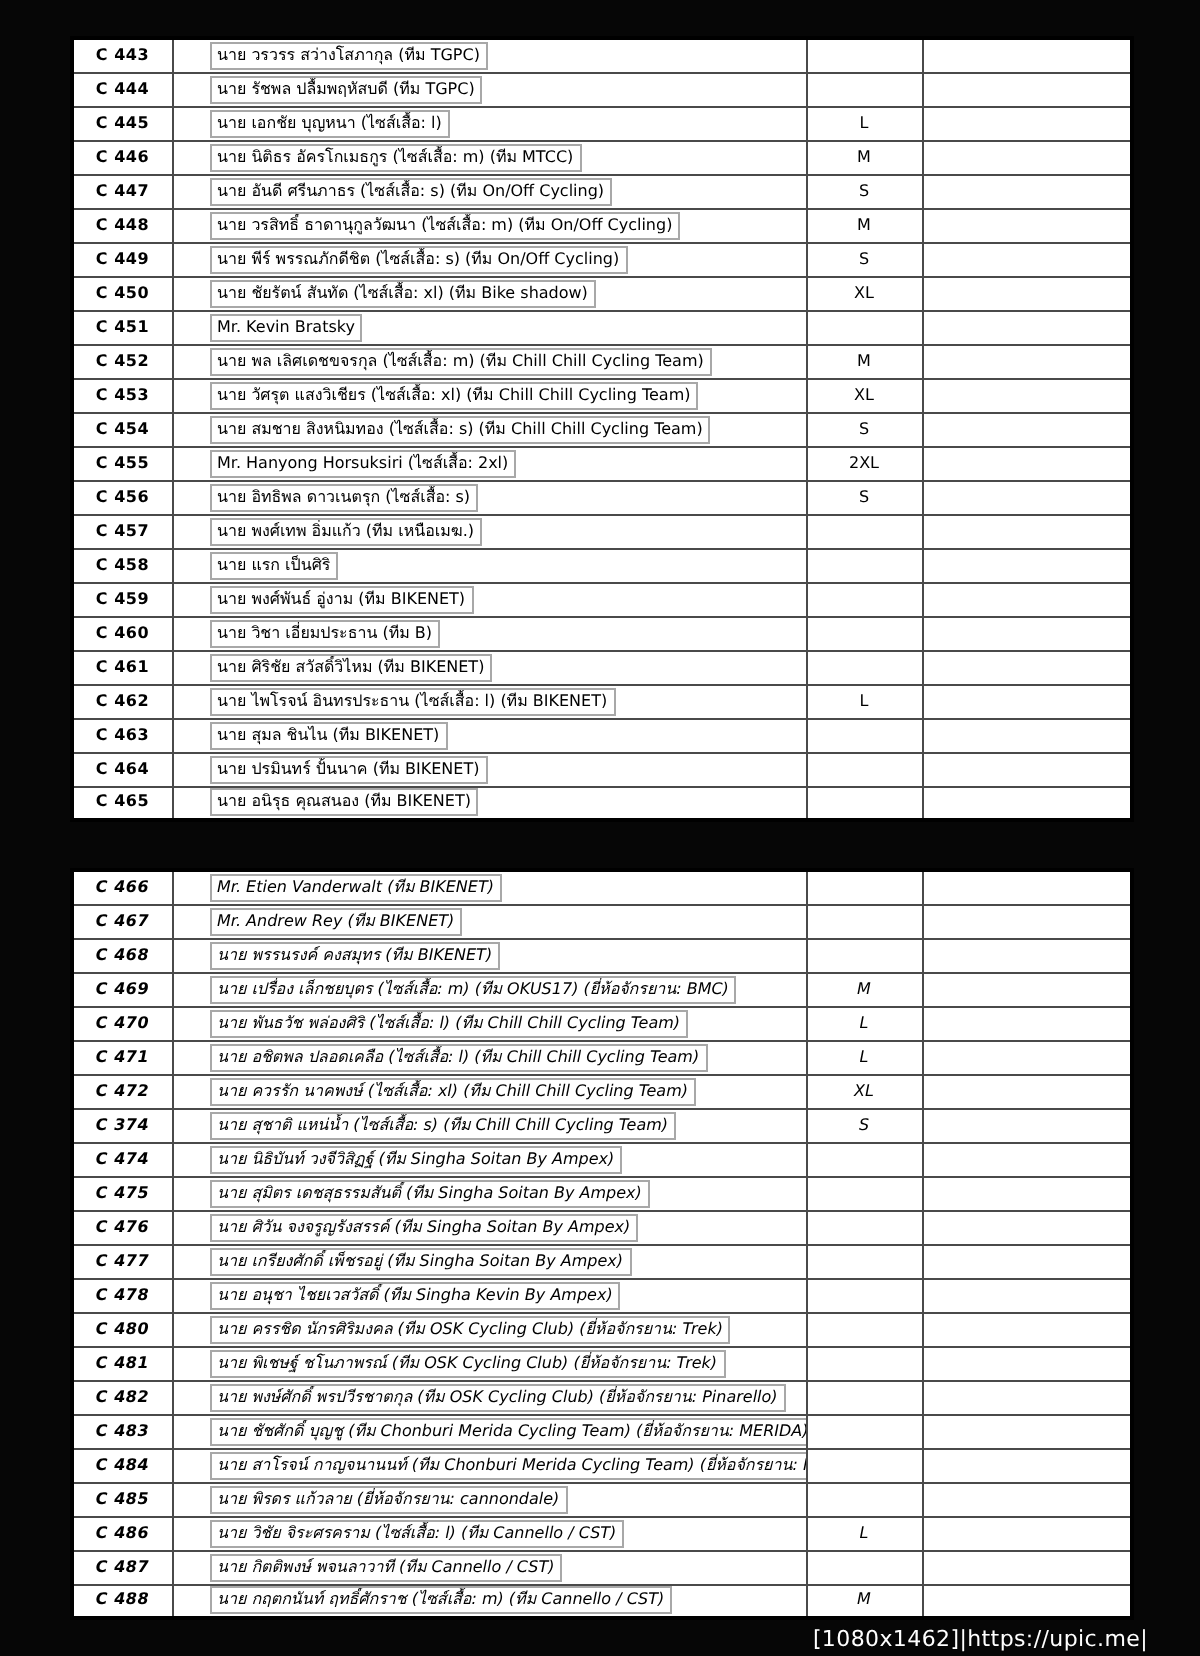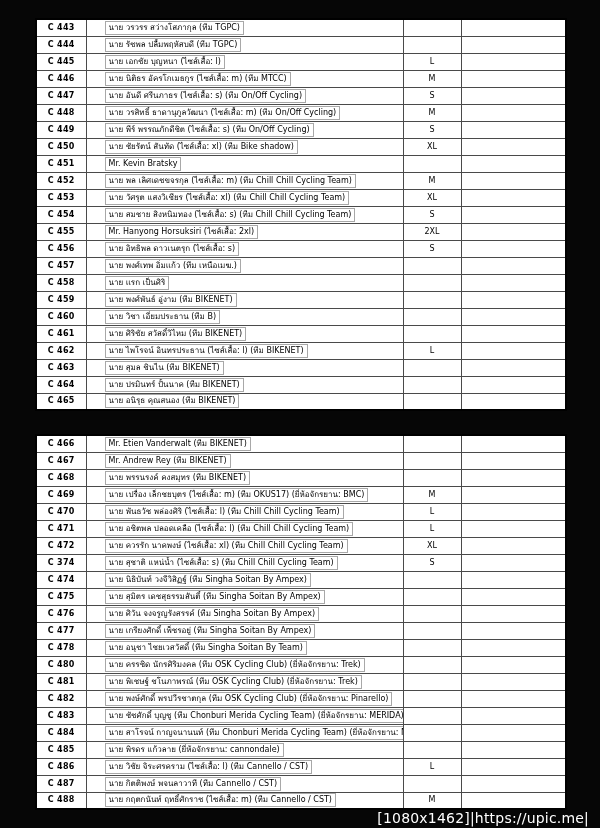--- a/index.html
+++ b/index.html
@@ -17,21 +17,21 @@
     position: absolute;
     left: 35px;
     width: 532px;
     border-collapse: collapse;
     background: #ffffff;
     border: 2px solid #000000;
     table-layout: fixed;
     margin-top: 10px;
   }
   #table1 { top: 8px; }
-  #table2 { top: 424px; }
+  #table2 { top: 424px; font-style: italic; }
   table.reg td {
     border: 1px solid #4a4a4a;
     height: 17px;
     font-size: 8px;
     line-height: 10px;
     color: #000000;
     overflow: hidden;
     white-space: nowrap;
     vertical-align: middle;
     background: #ffffff;
@@ -55,24 +55,24 @@
     white-space: nowrap;
     vertical-align: middle;
   }
   td.size {
     width: 58px;
     text-align: center;
   }
   td.extra { }
   .watermark {
     position: absolute;
-    right: 11px;
+    right: 26px;
     bottom: 2px;
     color: #ffffff;
-    font-size: 14px;
+    font-size: 11px;
     letter-spacing: 0.2px;
   }
 </style>
 </head>
 <body>
 
 <div class="page">
 
   <table class="reg" id="table1">
     <tbody>
@@ -286,21 +286,21 @@
           <td class="extra"></td>
         </tr>
         <tr>
           <td class="code">C 477</td>
           <td class="name"><span class="namebox">นาย เกรียงศักดิ์ เพ็ชรอยู่ (ทีม Singha Soitan By Ampex)</span></td>
           <td class="size"></td>
           <td class="extra"></td>
         </tr>
         <tr>
           <td class="code">C 478</td>
-          <td class="name"><span class="namebox">นาย อนุชา ไชยเวสวัสดิ์ (ทีม Singha Soitan By Team)</span></td>
+          <td class="name"><span class="namebox">นาย อนุชา ไชยเวสวัสดิ์ (ทีม Singha Kevin By Ampex)</span></td>
           <td class="size"></td>
           <td class="extra"></td>
         </tr>
         <tr>
           <td class="code">C 480</td>
           <td class="name"><span class="namebox">นาย ครรชิด นักรศิริมงคล (ทีม OSK Cycling Club) (ยี่ห้อจักรยาน: Trek)</span></td>
           <td class="size"></td>
           <td class="extra"></td>
         </tr>
         <tr>

